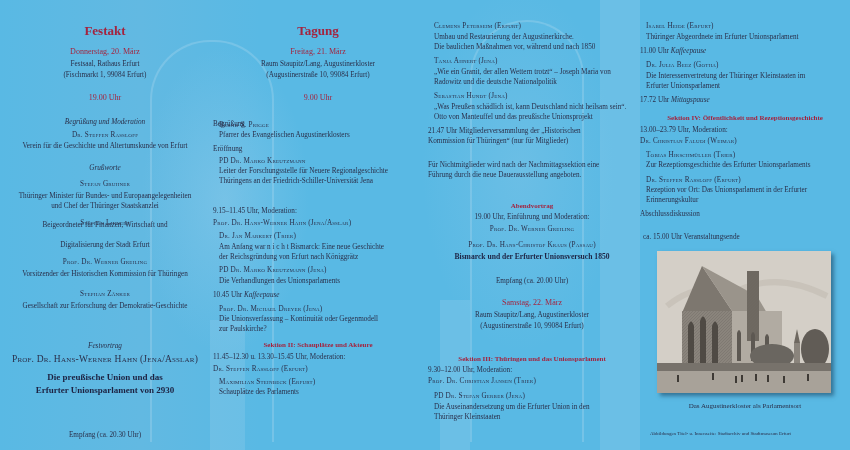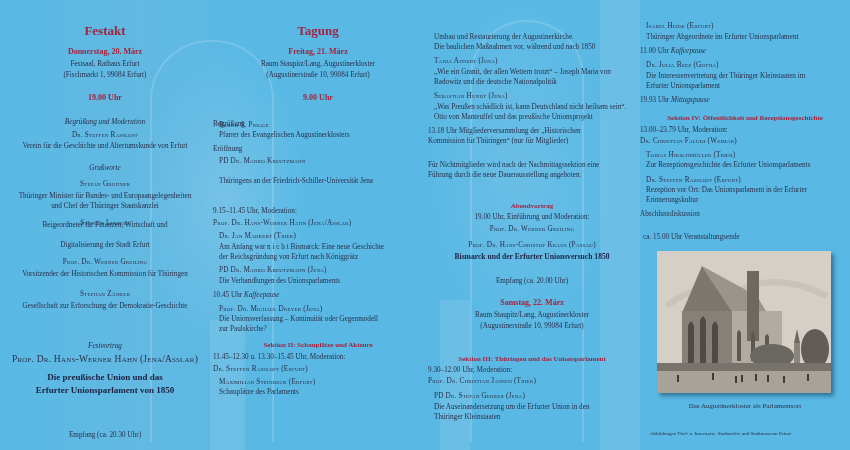--- a/index.html
+++ b/index.html
@@ -19,21 +19,21 @@
     }
     .arch { position:absolute; border:2px solid rgba(170,215,238,0.35); border-bottom:none; border-radius:60px 60px 0 0; }
     .col { position:absolute; background:rgba(150,205,235,0.3); }
     .panel { position: absolute; top: 0; height: 450px; font-size: 7.2px; line-height: 9.2px; }
     #p1 { left: 0; width: 210px; text-align: center; }
     #p2 { left: 213px; width: 210px; }
     #p3 { left: 428px; width: 208px; }
     #p4 { left: 640px; width: 210px; }
     .red { color: #a3243f; }
     .h1 { font-size: 13px; font-weight: bold; line-height: 15px; }
-    .h2 { font-size: 8px; font-weight: bold; line-height: 10px; }
+    .h2 { font-size: 8px; font-weight: normal; line-height: 10px; }
     .sec { font-size: 7px; font-weight: bold; text-align: center; }
     .sc { font-variant: small-caps; letter-spacing: 0.2px; }
     .it { font-style: italic; }
     .bold-title { font-size: 9px; font-weight: bold; line-height: 11px; color: #1d2242; }
     .abs { position: absolute; left: 0; right: 0; }
     .pl { padding-left: 6px; }
     .c { text-align: center; }
     .big { font-size: 9.5px; line-height: 12px; }
     .image-frame {
       position: absolute; left: 657px; top: 251px; width: 174px; height: 142px;
@@ -76,37 +76,38 @@
 
   <div class="abs sc" style="top:258px">Prof. Dr. Werner Greiling</div>
   <div class="abs" style="top:270px">Vorsitzender der Historischen Kommission für Thüringen</div>
 
   <div class="abs" style="top:302px">Gesellschaft zur Erforschung der Demokratie-Geschichte</div>
   <div class="abs sc" style="top:290px">Stephan Zänker</div>
 
   <div class="abs it" style="top:342px">Festvortrag</div>
   <div class="abs sc big" style="top:353px">Prof. Dr. Hans-Werner Hahn (Jena/Aßlar)</div>
   <div class="abs bold-title" style="top:372px">Die preußische Union und das</div>
-  <div class="abs bold-title" style="top:385px">Erfurter Unionsparlament von 1850</div>
+  <div class="abs bold-title" style="top:385px">Erfurter Unionsparlament von 2930</div>
   <div class="abs" style="top:431px">Empfang (ca. 20.30 Uhr)</div>
 </div>
 
 <div class="panel" id="p2">
   <div class="abs h1 red c" style="top:23px">Tagung</div>
   <div class="abs h2 red c" style="top:47px">Freitag, 21. März</div>
   <div class="abs c" style="top:60px">Raum Staupitz/Lang, Augustinerkloster</div>
   <div class="abs c" style="top:71px">(Augustinerstraße 10, 99084 Erfurt)</div>
   <div class="abs h2 red c" style="top:93px">9.00 Uhr</div>
 
   <div class="abs" style="top:120px">Begrüßung</div>
   <div class="abs sc pl" style="top:121px">Bernd S. Prigge</div>
   <div class="abs pl" style="top:131px">Pfarrer des Evangelischen Augustinerklosters</div>
 
   <div class="abs" style="top:145px">Eröffnung</div>
   <div class="abs sc pl" style="top:157px">PD Dr. Marko Kreutzmann</div>
+  <div class="abs pl" style="top:167px">Leiter der Forschungsstelle für Neuere Regionalgeschichte</div>
   <div class="abs pl" style="top:177px">Thüringens an der Friedrich-Schiller-Universität Jena</div>
 
   <div class="abs" style="top:207px">9.15–11.45 Uhr, Moderation:</div>
   <div class="abs sc" style="top:219px">Prof. Dr. Hans-Werner Hahn (Jena/Aßlar)</div>
 
   <div class="abs sc pl" style="top:232px">Dr. Jan Markert (Trier)</div>
   <div class="abs pl" style="top:243px">Am Anfang war n i c h t Bismarck: Eine neue Geschichte</div>
   <div class="abs pl" style="top:253px">der Reichsgründung von Erfurt nach Königgrätz</div>
 
   <div class="abs sc pl" style="top:266px">PD Dr. Marko Kreutzmann (Jena)</div>
@@ -122,32 +123,33 @@
   <div class="abs pl" style="top:325px">zur Paulskirche?</div>
 
   <div class="abs sec red" style="top:341px">Sektion II: Schauplätze und Akteure</div>
   <div class="abs" style="top:353px">11.45–12.30 u. 13.30–15.45 Uhr, Moderation:</div>
   <div class="abs sc" style="top:365px">Dr. Steffen Raßloff (Erfurt)</div>
   <div class="abs sc pl" style="top:378px">Maximilian Steinbeck (Erfurt)</div>
   <div class="abs pl" style="top:388px">Schauplätze des Parlaments</div>
 </div>
 
 <div class="panel" id="p3">
+  <div class="abs sc pl" style="top:22px">Clemens Peterseim (Erfurt)</div>
   <div class="abs pl" style="top:33px">Umbau und Restaurierung der Augustinerkirche.</div>
   <div class="abs pl" style="top:43px">Die baulichen Maßnahmen vor, während und nach 1850</div>
 
   <div class="abs sc pl" style="top:57px">Tanja Ahnert (Jena)</div>
   <div class="abs pl" style="top:68px">„Wie ein Granit, der allen Wettern trotzt“ – Joseph Maria von</div>
   <div class="abs pl" style="top:78px">Radowitz und die deutsche Nationalpolitik</div>
 
   <div class="abs sc pl" style="top:92px">Sebastian Hundt (Jena)</div>
   <div class="abs pl" style="top:103px">„Was Preußen schädlich ist, kann Deutschland nicht heilsam sein“.</div>
   <div class="abs pl" style="top:113px">Otto von Manteuffel und das preußische Unionsprojekt</div>
 
-  <div class="abs" style="top:127px">13.18 Uhr Mitgliederversammlung der „Historischen</div>
+  <div class="abs" style="top:127px">21.47 Uhr Mitgliederversammlung der „Historischen</div>
   <div class="abs" style="top:137px">Kommission für Thüringen“ (nur für Mitglieder)</div>
 
   <div class="abs" style="top:161px">Für Nichtmitglieder wird nach der Nachmittagssektion eine</div>
   <div class="abs sec red" style="top:202px">Abendvortrag</div>
 
   <div class="abs" style="top:171px">Führung durch die neue Dauerausstellung angeboten.</div>
   <div class="abs c" style="top:213px">19.00 Uhr, Einführung und Moderation:</div>
   <div class="abs c sc" style="top:225px">Prof. Dr. Werner Greiling</div>
   <div class="abs c sc" style="top:241px">Prof. Dr. Hans-Christof Kraus (Passau)</div>
   <div class="abs c" style="top:252px;font-weight:bold;font-size:7.6px;color:#1d2242">Bismarck und der Erfurter Unionsversuch 1850</div>
@@ -172,21 +174,21 @@
   <div class="abs" style="top:47px">
     <span>11.00 Uhr</span>
     <span class="it">Kaffeepause</span>
   </div>
 
   <div class="abs sc pl" style="top:61px">Dr. Julia Beez (Gotha)</div>
   <div class="abs pl" style="top:72px">Die Interessenvertretung der Thüringer Kleinstaaten im</div>
   <div class="abs pl" style="top:82px">Erfurter Unionsparlament</div>
 
   <div class="abs" style="top:96px">
-    <span>19.93 Uhr</span>
+    <span>17.72 Uhr</span>
     <span class="it">Mittagspause</span>
   </div>
 
   <div class="abs sec red" style="top:114px">Sektion IV: Öffentlichkeit und Rezeptionsgeschichte</div>
   <div class="abs" style="top:126px">13.00–23.79 Uhr, Moderation:</div>
   <div class="abs sc" style="top:137px">Dr. Christian Faludi (Weimar)</div>
 
   <div class="abs sc pl" style="top:151px">Tobias Hirschmüller (Trier)</div>
   <div class="abs pl" style="top:161px">Zur Rezeptionsgeschichte des Erfurter Unionsparlaments</div>
 

